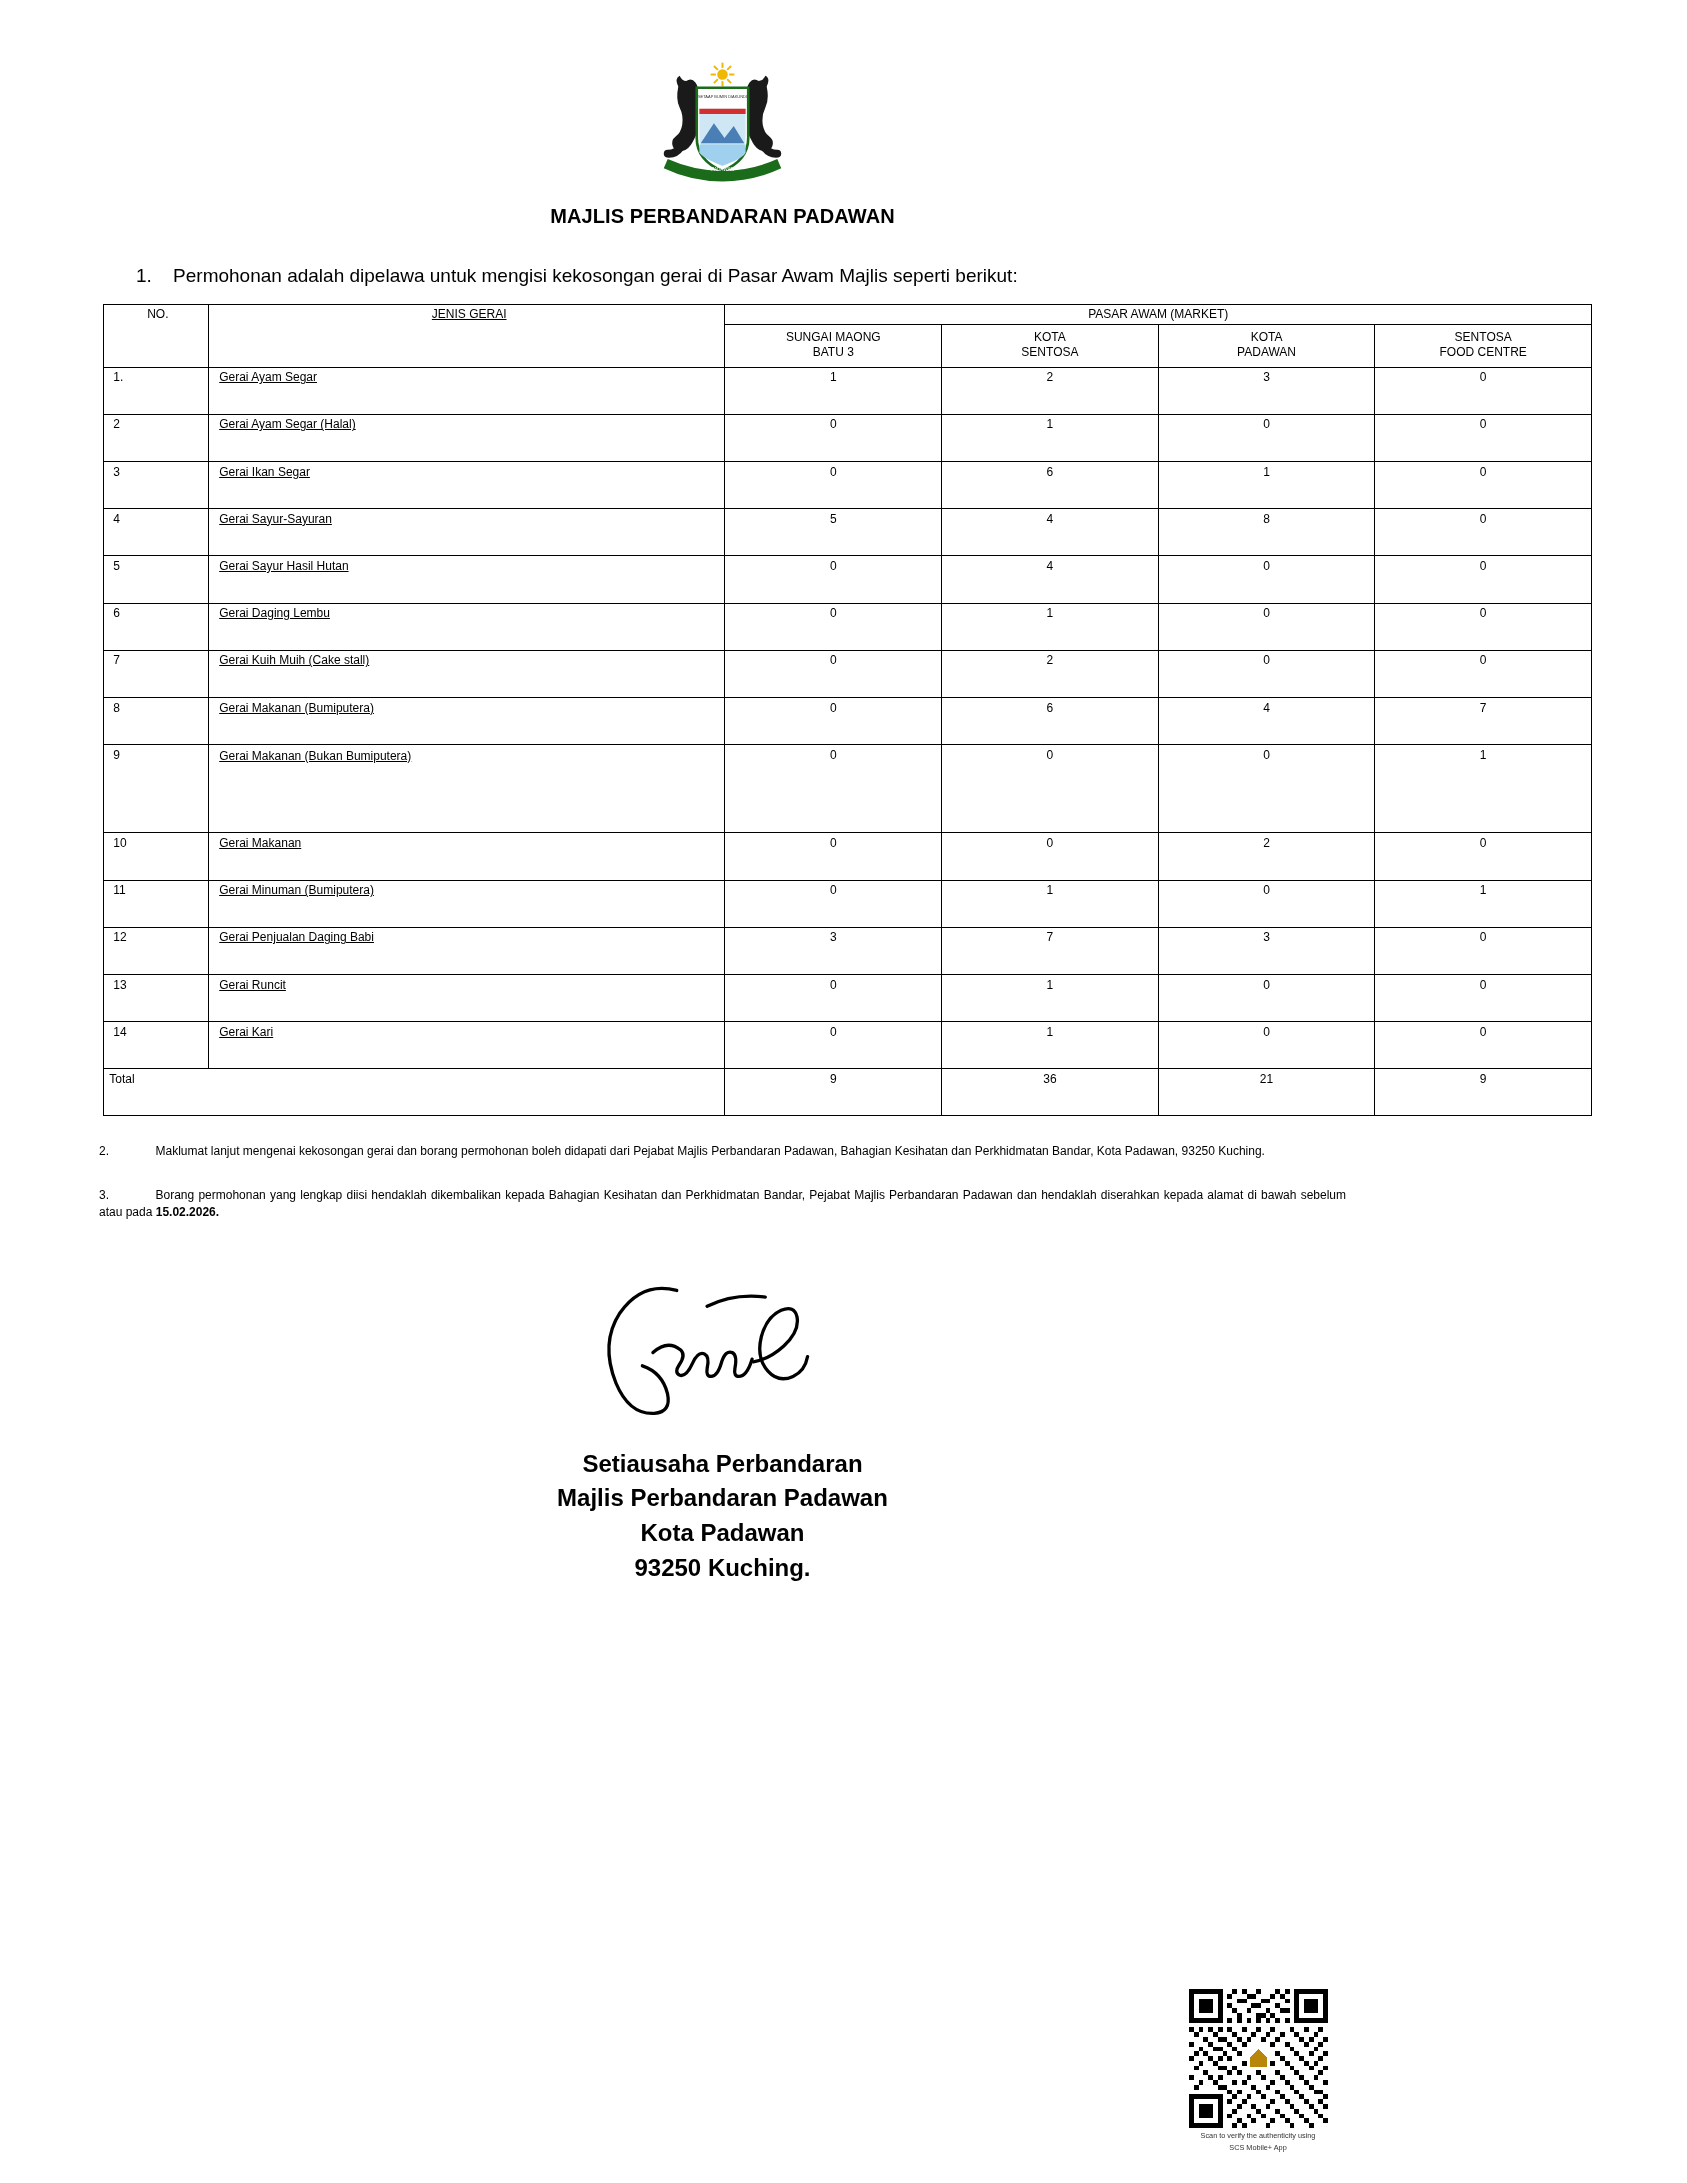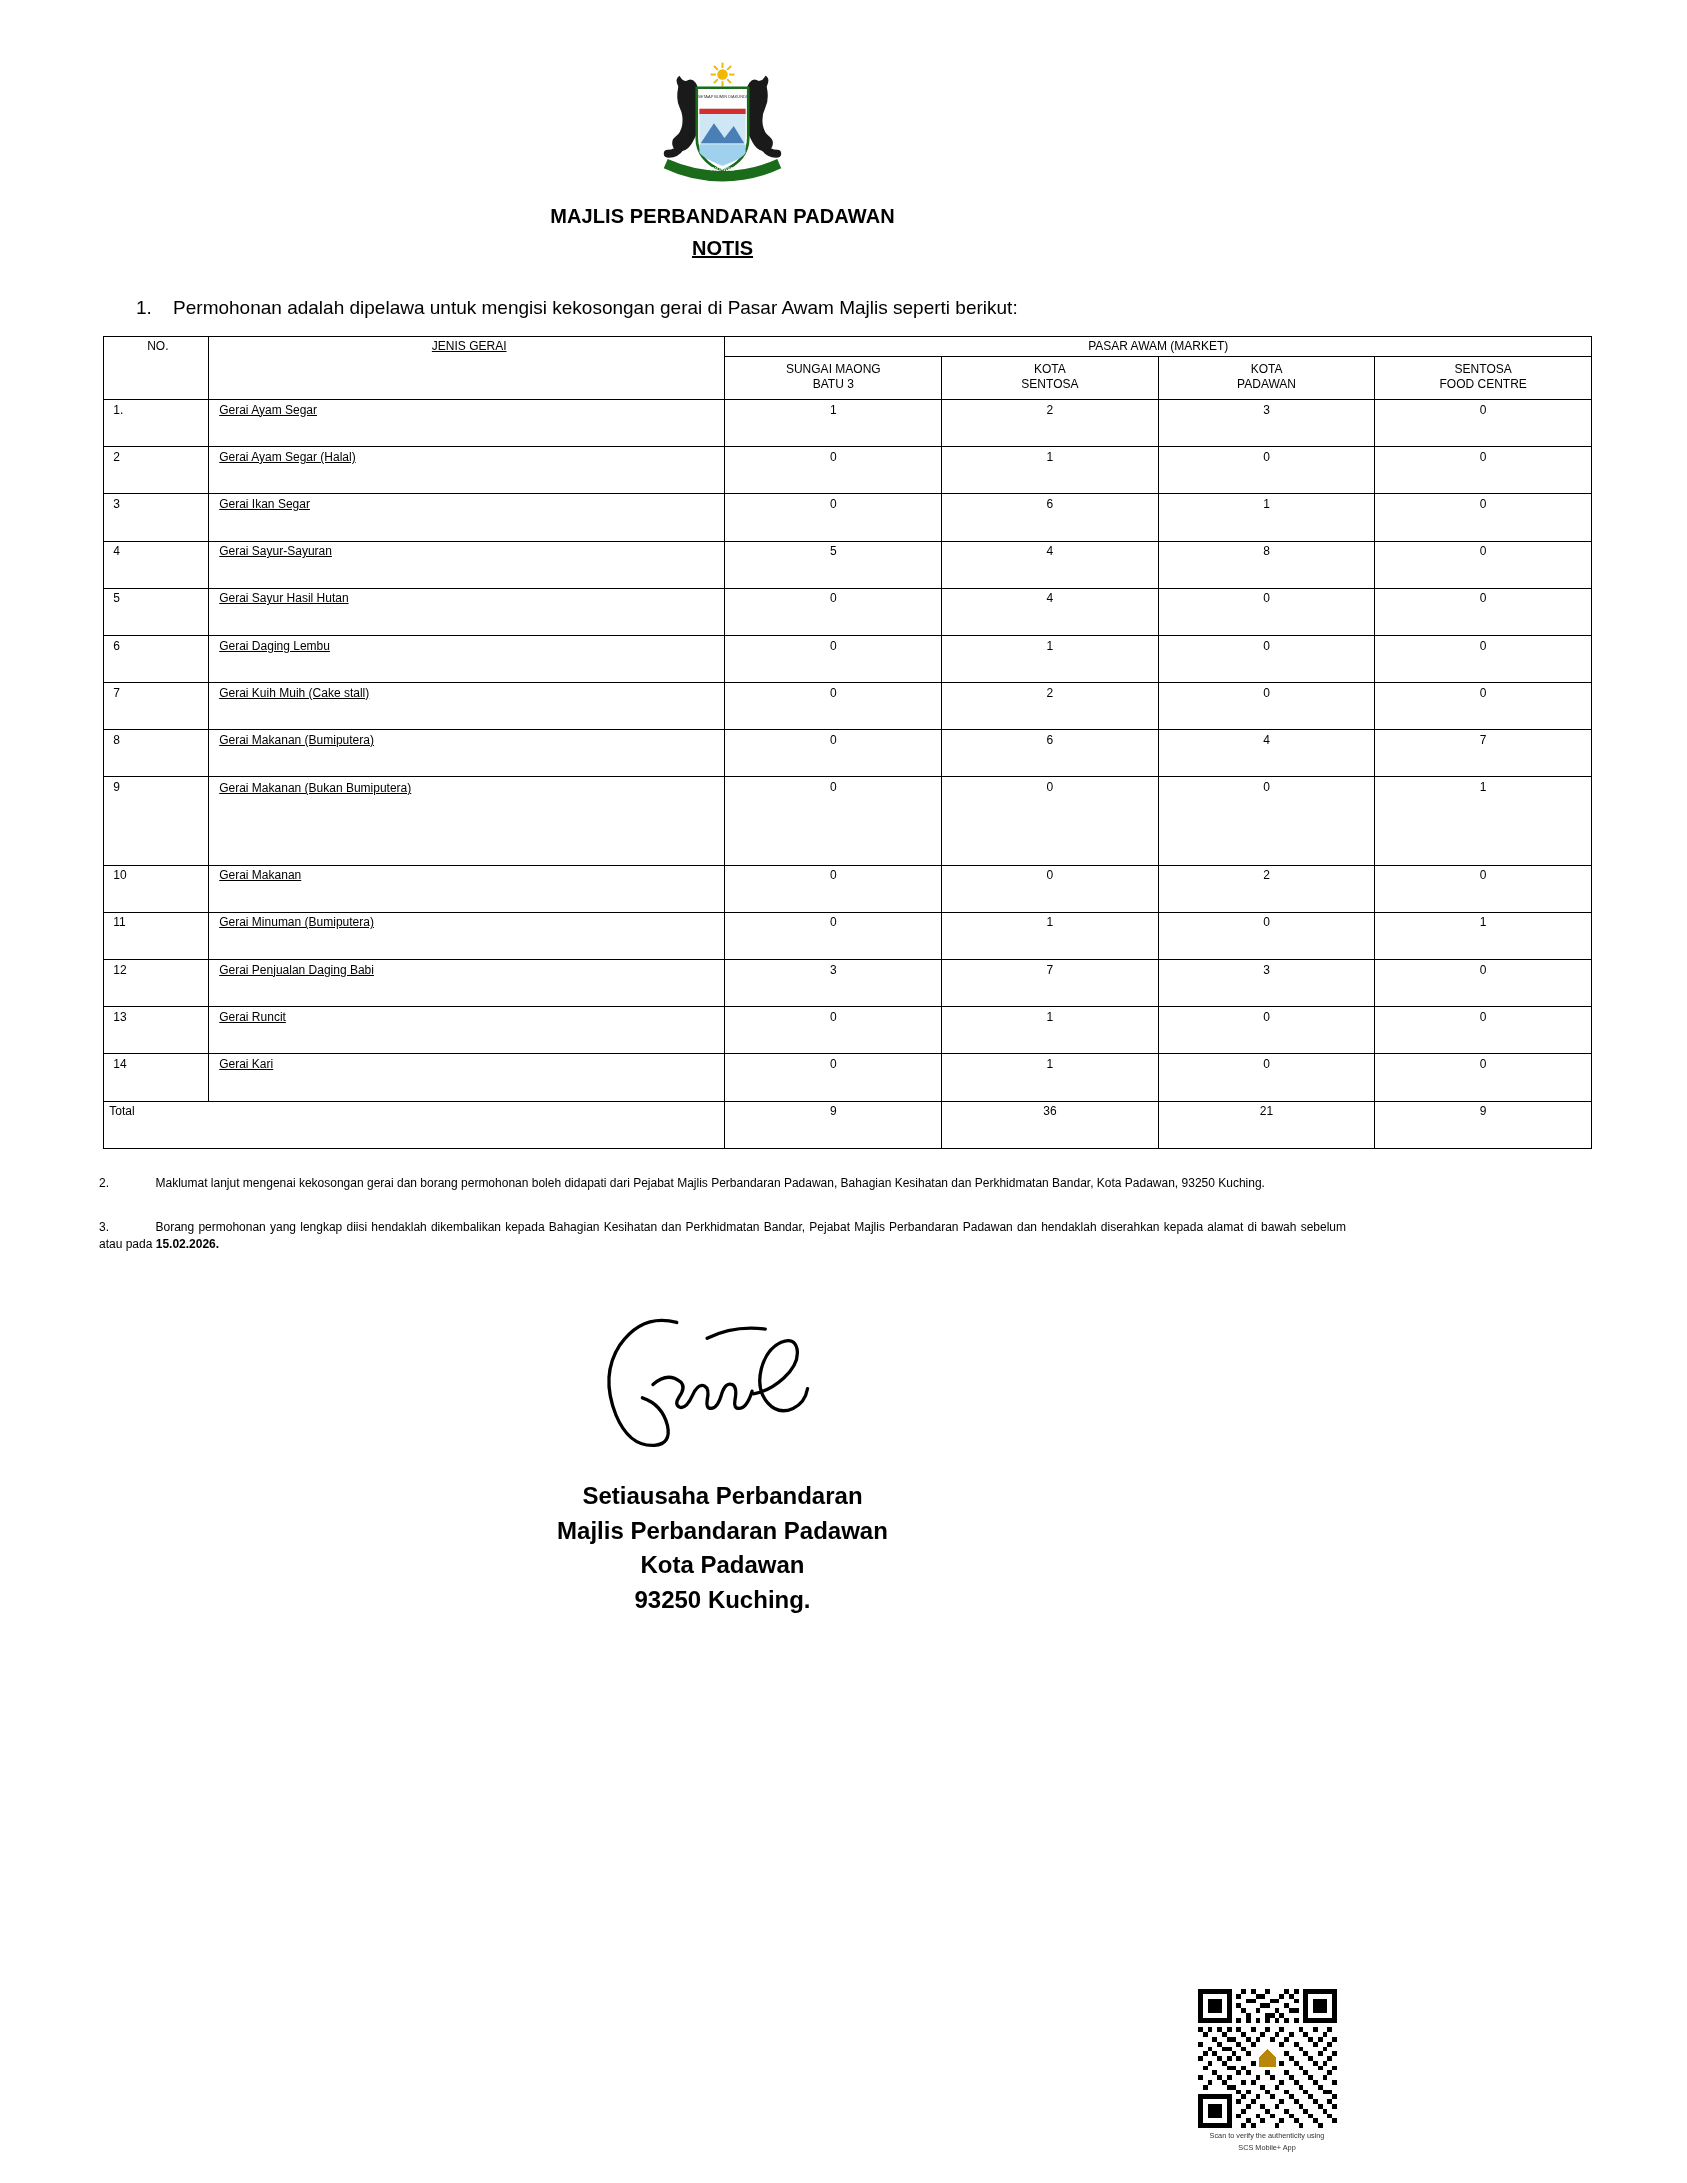--- a/index.html
+++ b/index.html
@@ -123,21 +123,21 @@
     text-align: center;
     font-weight: bold;
     font-size: 24px;
     line-height: 1.45;
     margin-top: 4px;
   }
 
   
   .qr-block {
     position: absolute;
-    right: 102px;
+    right: 111px;
     bottom: 30px;
     width: 152px;
     text-align: center;
   }
   .qr-img {
     width: 139px;
     height: 139px;
     margin: 0 auto;
     display: block;
   }
@@ -191,21 +191,20 @@
         <path d="M100 74 L170 74 L170 82 L100 82 Z" fill="#d32f2f"></path>
 
         <path d="M52 150 q40 18 83 18 q43 0 83 -18 l6 14 q-42 20 -89 20 q-47 0 -89 -20 z" fill="#1a6b1a"></path>
         <text x="135" y="168" font-size="7" fill="#ffffff" text-anchor="middle" font-family="Liberation Sans, sans-serif">PADAWAN</text>
         <text x="135" y="58" font-size="6" fill="#333333" text-anchor="middle" font-family="Liberation Sans, sans-serif">SETAAP BUMIN DIAKUNDI</text>
       </svg>
     </div>
   </div>
 
   <div class="org-title">MAJLIS PERBANDARAN PADAWAN</div>
-  <div class="doc-title">NOTIS</div>
 
   <div class="para-1">
     <span class="num">1.</span>
     <span class="txt">Permohonan adalah dipelawa untuk mengisi kekosongan gerai di Pasar Awam Majlis seperti berikut:</span>
   </div>
 
   <table class="stalls">
     <thead>
       <tr>
         <th class="c-no th-center" rowspan="2">NO.</th>

